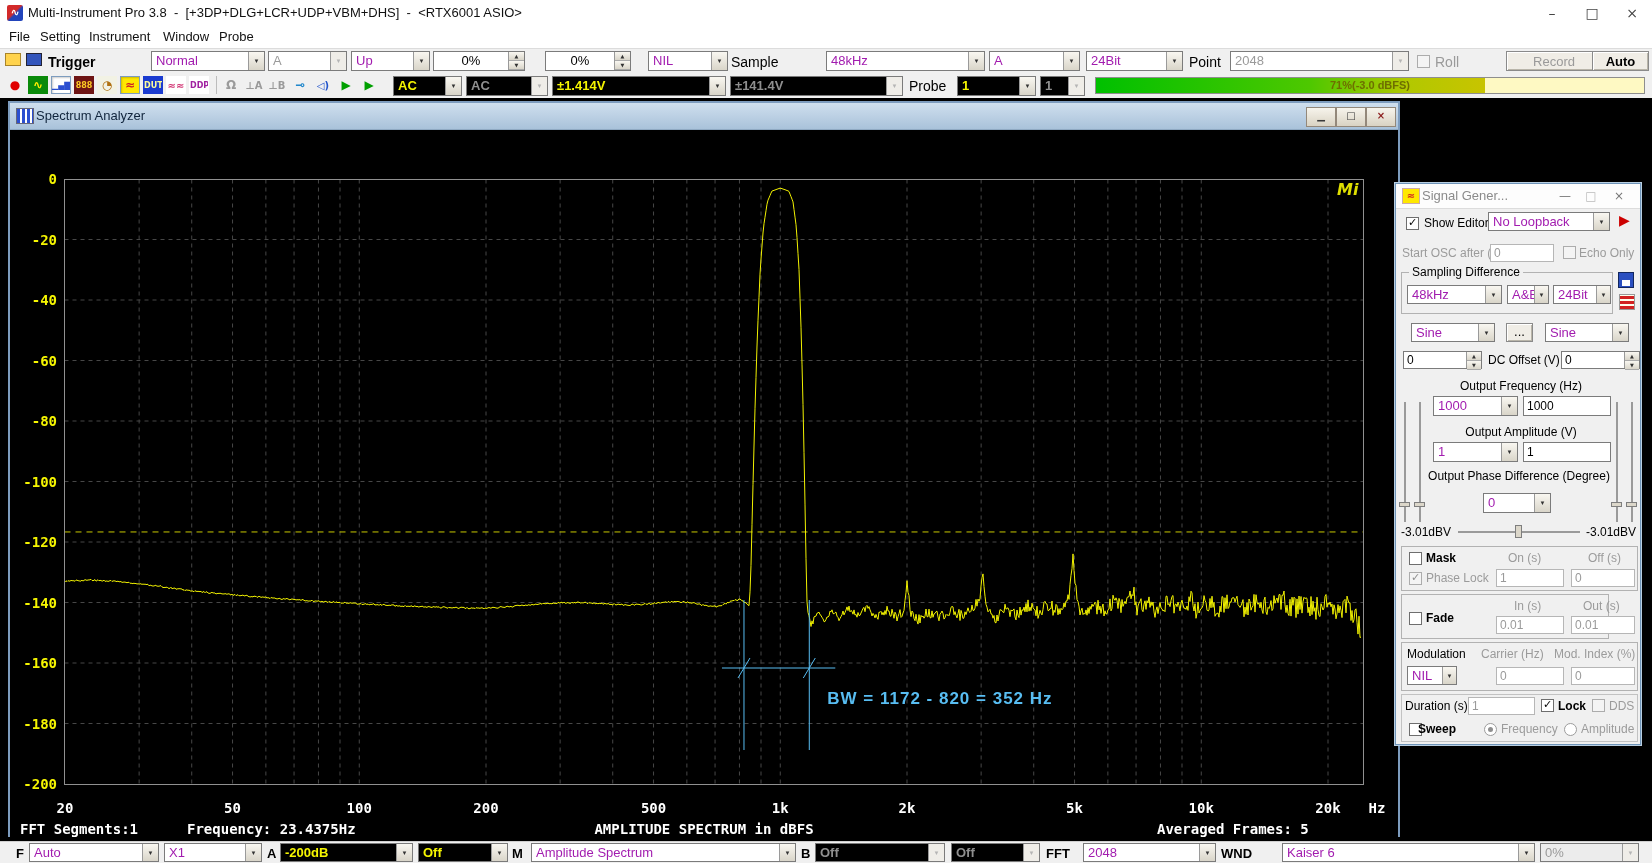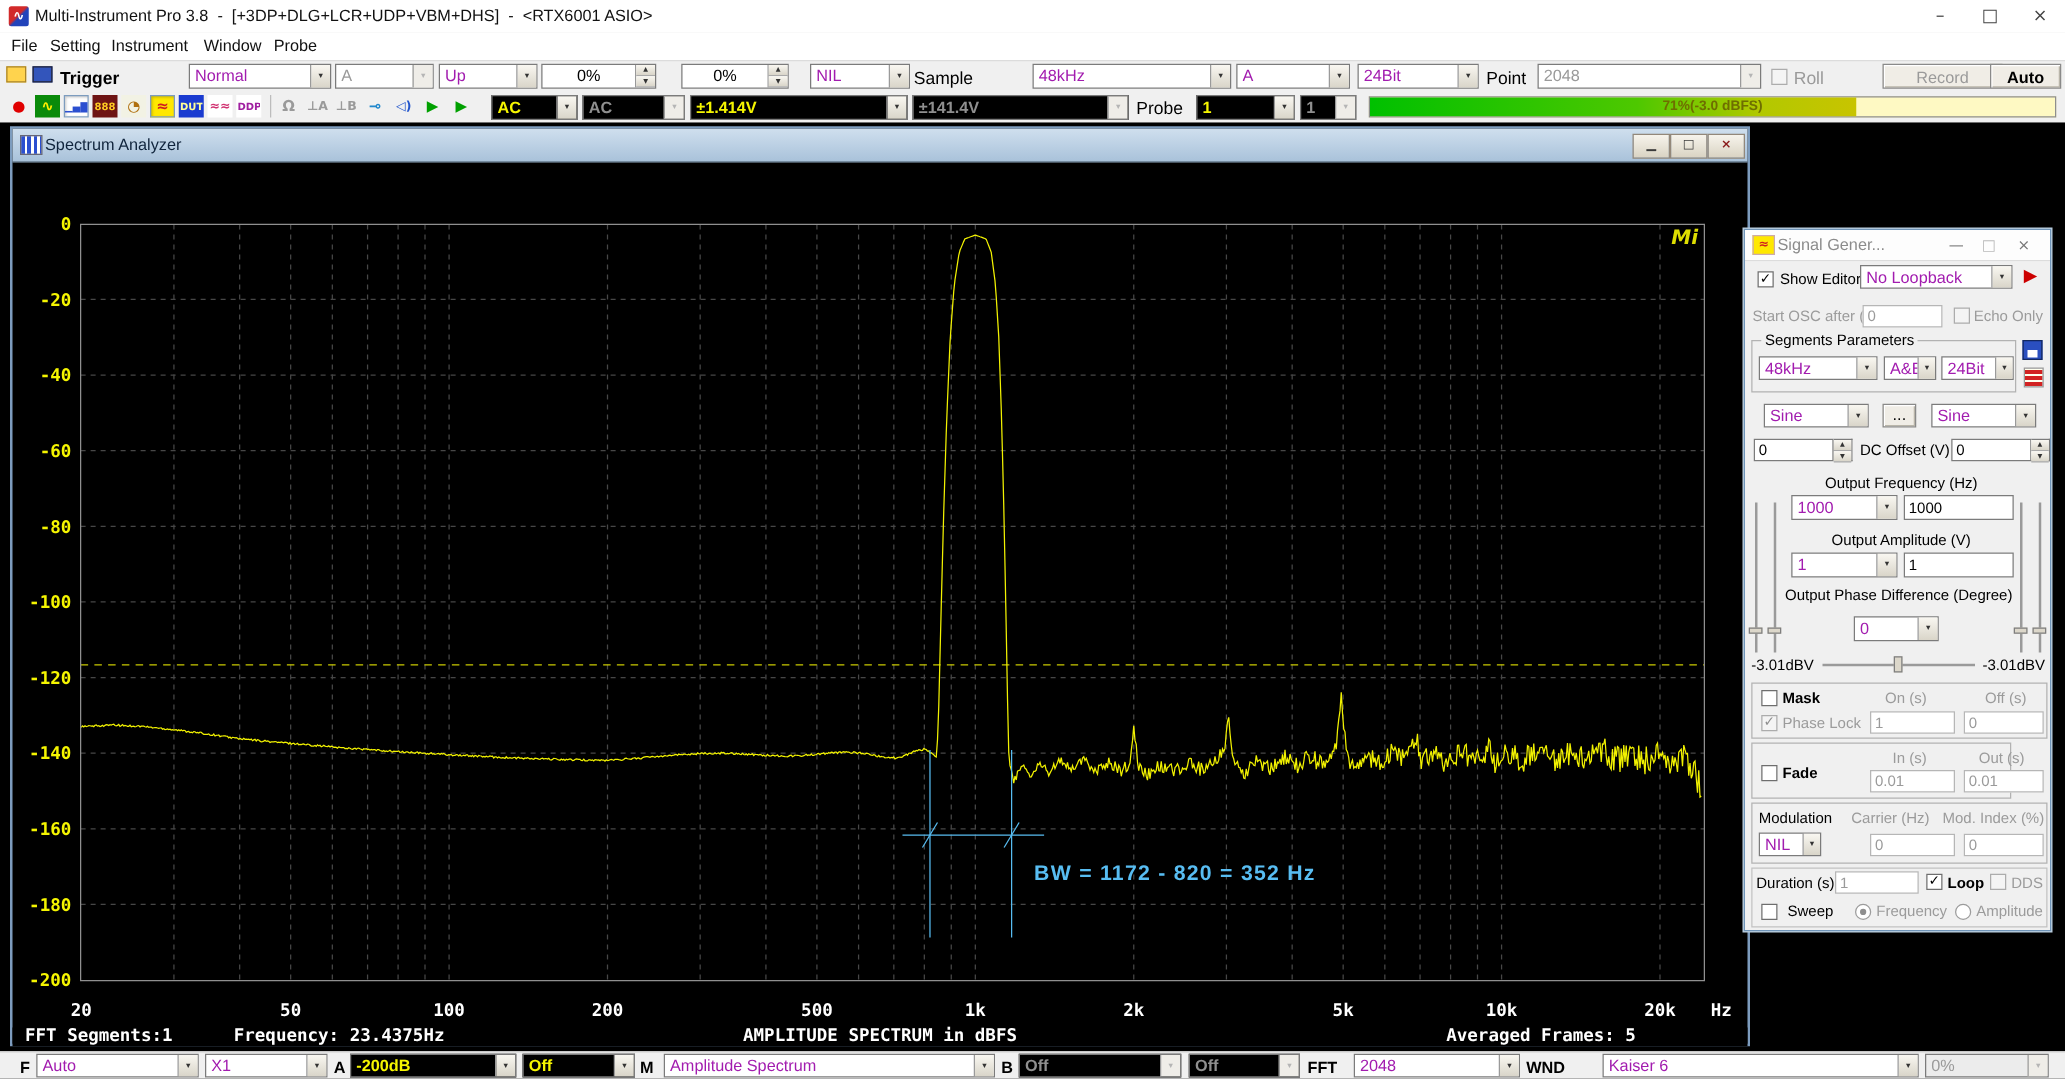--- a/index.html
+++ b/index.html
@@ -315,21 +315,21 @@
         <span class="arr">▼</span>
       </span>
     <span class="sl" style="left:223px;top:29px;color:#c00;font-size:14px">▶</span>
 
     <span class="sl dis" style="left:6px;top:62px">Start OSC after (s)</span>
     <span class="inp dis" style="left:94px;top:60px;width:64px;height:18px">0</span>
     <span class="cb dis" style="left:167px;top:62px"></span>
     <span class="sl dis" style="left:183px;top:62px">Echo Only</span>
 
     <div class="gbox" style="left:5px;top:88px;width:212px;height:42px">
-      <span class="glg">Segments Parameters</span>
+      <span class="glg">Sampling Difference</span>
       <span class="dd" style="left:5px;top:12px;width:95px;height:19px">
           <span class="dv" style="line-height:17px">48kHz</span>
           <span class="arr">▼</span>
         </span>
       <span class="dd" style="left:105px;top:12px;width:42px;height:19px">
           <span class="dv" style="line-height:17px;right:14px">A&amp;B</span>
           <span class="arr" style="width:13px">▼</span>
         </span>
       <span class="dd" style="left:151px;top:12px;width:58px;height:19px">
           <span class="dv" style="line-height:17px;right:14px">24Bit</span>
@@ -430,25 +430,25 @@
           <span class="arr" style="width:13px">▼</span>
         </span>
       <span class="inp dis" style="left:94px;top:24px;width:68px;height:18px">0</span>
       <span class="inp dis" style="left:169px;top:24px;width:64px;height:18px">0</span>
     </div>
 
     <div class="gbox" style="left:5px;top:510px;width:237px;height:48px;border-color:#c2c2c2">
       <span class="sl" style="left:3px;top:4px">Duration (s)</span>
       <span class="inp dis" style="left:66px;top:2px;width:67px;height:18px">1</span>
       <span class="cb on" style="left:139px;top:4px">✓</span>
-      <span class="sl" style="left:156px;top:4px;font-weight:bold">Loop</span>
+      <span class="sl" style="left:156px;top:4px;font-weight:bold">Lock</span>
       <span class="cb dis" style="left:190px;top:4px"></span>
       <span class="sl dis" style="left:207px;top:4px">DDS</span>
       <span class="cb" style="left:7px;top:28px"></span>
-      <span class="sl" style="left:28px;top:27px;font-weight:normal">Sweep</span>
+      <span class="sl" style="left:16px;top:27px;font-weight:bold">Sweep</span>
       <span class="rd on" style="left:82px;top:28px"></span>
       <span class="sl dis" style="left:99px;top:27px">Frequency</span>
       <span class="rd" style="left:162px;top:28px"></span>
       <span class="sl dis" style="left:179px;top:27px">Amplitude</span>
     </div>
   </div>
 </div>
 
 <div id="tbb">
   <span class="tlabel" style="left:16px">F</span>

